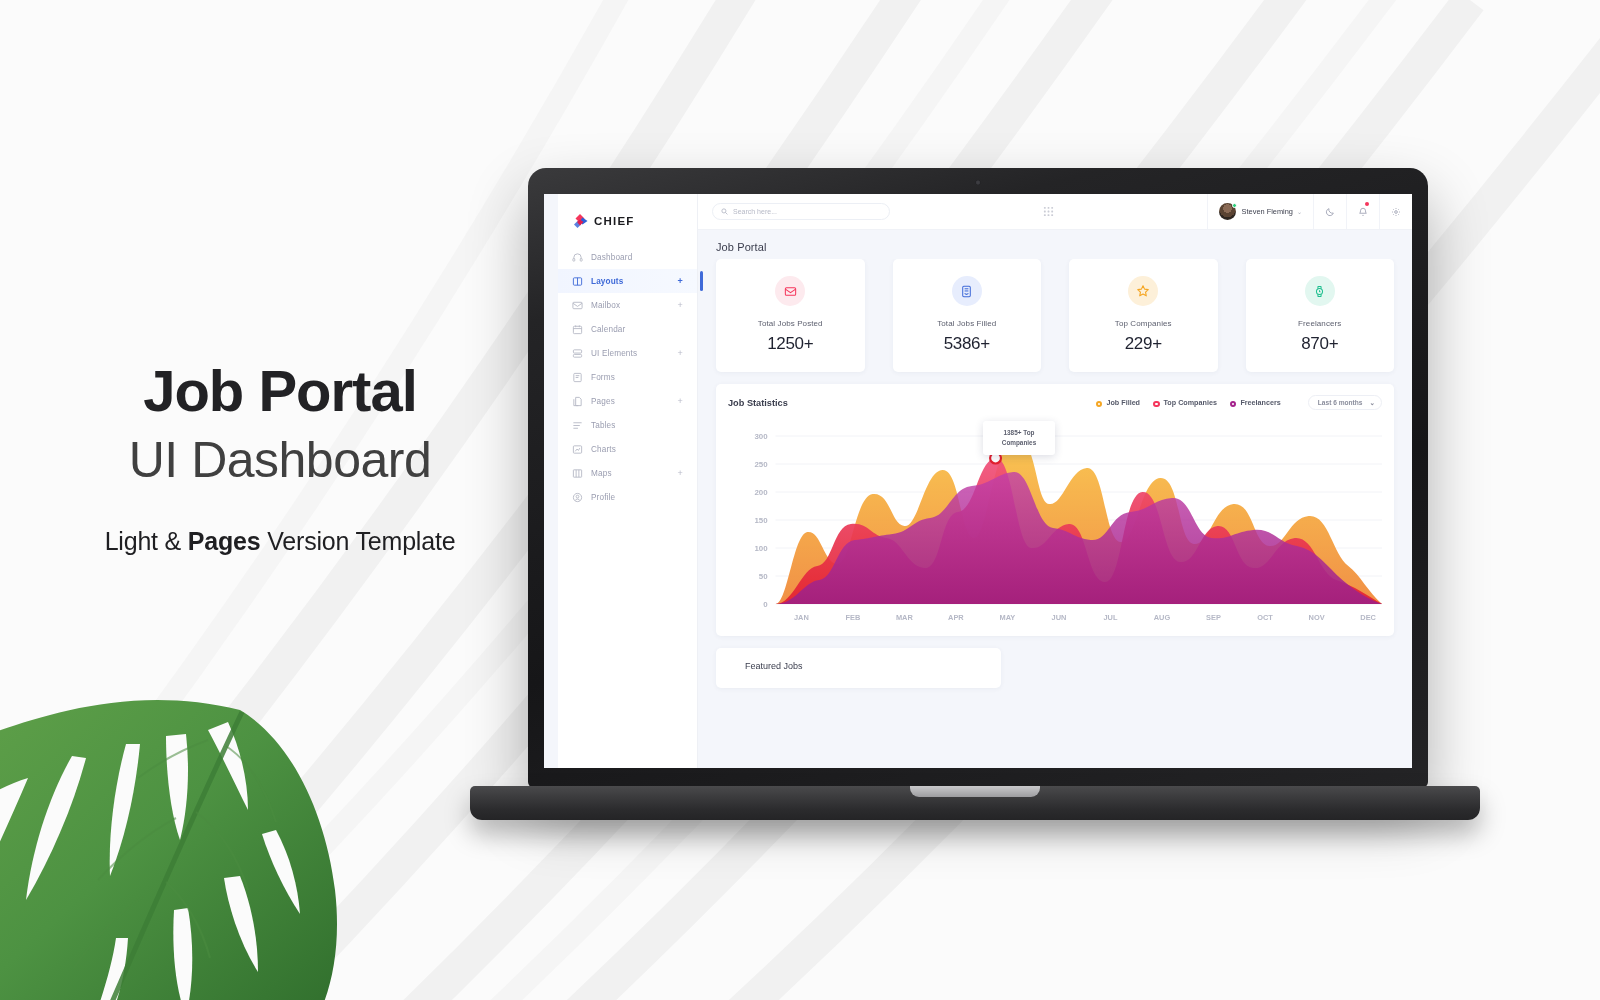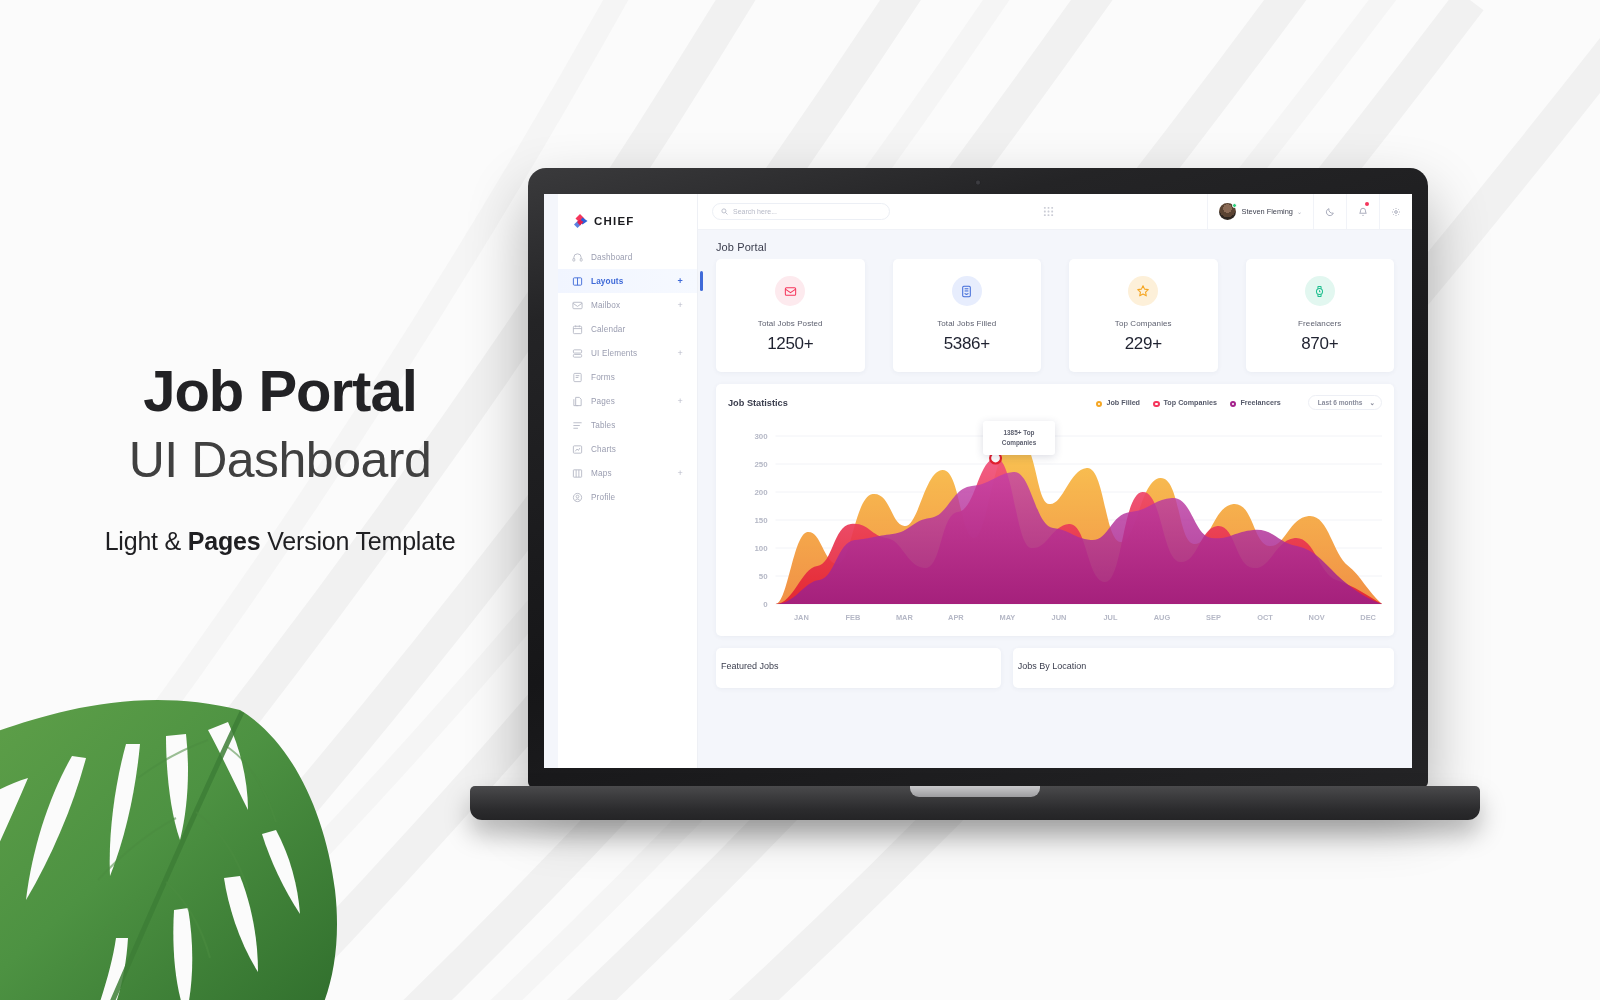--- a/index.html
+++ b/index.html
@@ -179,21 +179,21 @@
     box-shadow: 0 2px 9px rgba(30,40,80,.16);
     font-size: 6.4px; color:#5c5f6e; text-align:center; line-height: 1.55;
     z-index: 4;
   }
 
   
   #bottom-row { display:flex; gap: 12px; margin-top: 12px; }
   .peek {
     background:#fff; border-radius: 5px; height: 40px;
     box-shadow: 0 1px 5px rgba(40,50,90,.055);
-    padding: 13px 13px 0 5px;
+    padding: 13px 13px 0 29px;
     font-size: 9px; color:#3a3d4d; overflow:hidden;
   }
   #peek-left { flex: 0 0 42%; }
   #peek-right { flex: 1; }
 </style>
 </head>
 <body>
 
 <svg id="bg-swirls" viewBox="0 0 1600 1000" preserveAspectRatio="none">
   <rect width="1600" height="1000" fill="#fbfbfb"></rect>
@@ -623,23 +623,20 @@
               </svg>
 
               <div id="tooltip">1385+ Top Companies</div>
             </div>
           </div>
 
           <div id="bottom-row">
             <div class="peek" id="peek-left">
               <span>Featured Jobs</span>
             </div>
-            <div class="peek" id="peek-right">
-              <span>Jobs By Location</span>
-            </div>
           </div>
 
         </div>
       </div>
     </div>
   </div>
 
   <div id="laptop-base">
     <div id="laptop-notch"></div>
   </div>

